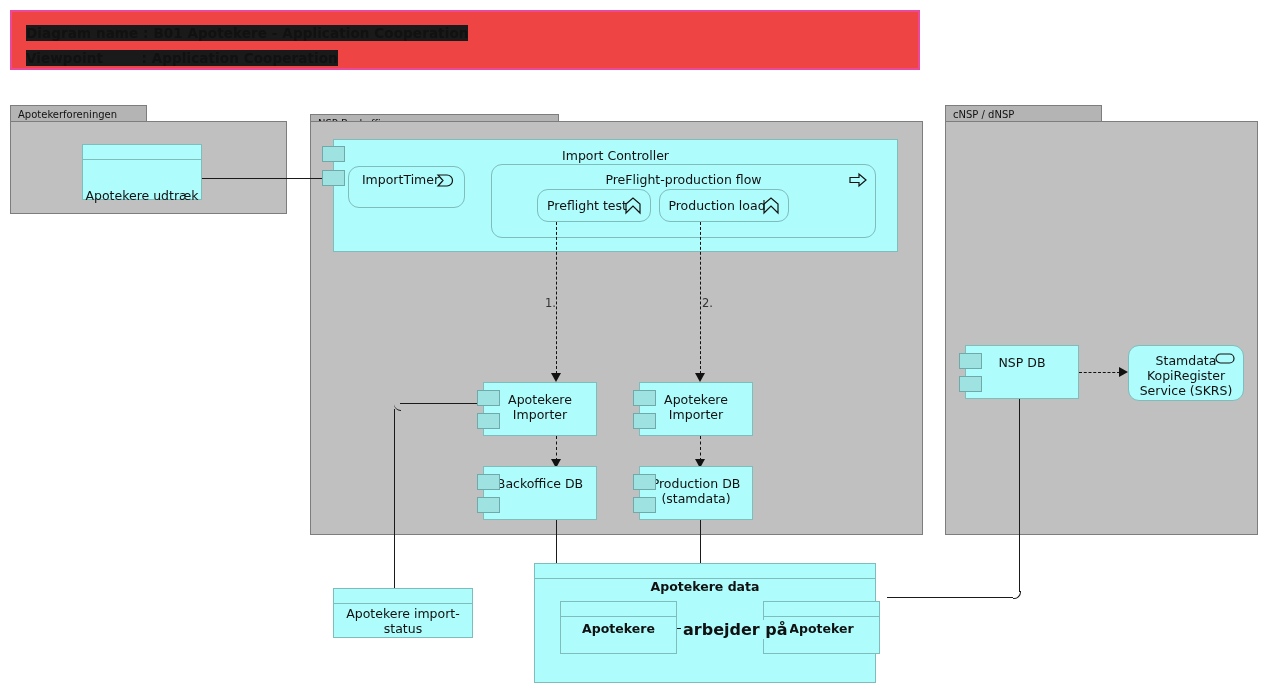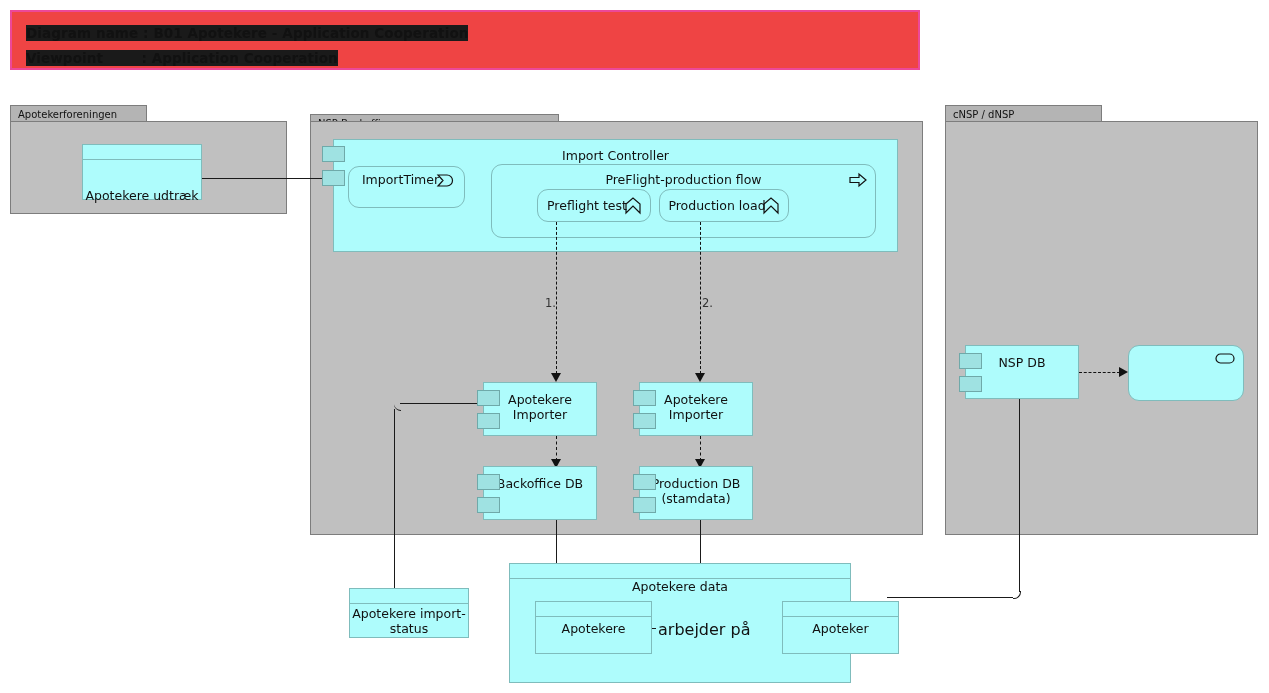--- a/index.html
+++ b/index.html
@@ -163,54 +163,57 @@
 
 <div class="abs line vline" style="left:556px;top:520px;height:45px;"></div>
 <div class="abs line vline" style="left:700px;top:520px;height:45px;"></div>
 
 <div class="abs line hline" style="left:400px;top:403px;width:77px;"></div>
 <div class="abs line vline" style="left:394px;top:409px;height:182px;"></div>
 <div class="corner" style="left:394px;top:403px;width:7px;height:7px;
      border-top:none;border-left:none;border-bottom-left-radius:7px;
      border-right:none;border-bottom:1px solid #1a1a1a;"></div>
 
-<div class="abs cyan" style="left:333px;top:588px;width:120px;height:50px;margin-left:16px;">
+<div class="abs cyan" style="left:333px;top:588px;width:140px;height:50px;">
   <div class="dobj-bar"></div>
   <div class="label" style="top:17px;">Apotekere import-
 status</div>
 </div>
 
-<div class="abs cyan" style="left:509px;top:563px;width:342px;height:120px;">
+<div class="abs cyan" style="left:534px;top:563px;width:342px;height:120px;font-weight:bold;">
   <div class="dobj-bar"></div>
   <div class="label" style="top:15px;">Apotekere data</div>
 
   <div class="abs cyan" style="left:25px;top:37px;width:117px;height:53px;">
     <div class="dobj-bar"></div>
     <div class="label" style="top:19px;">Apotekere</div>
   </div>
 
-  <div class="abs cyan" style="left:228px;top:37px;width:117px;height:53px;margin-left:44px;">
+  <div class="abs cyan" style="left:228px;top:37px;width:117px;height:53px;">
     <div class="dobj-bar"></div>
     <div class="label" style="top:19px;">Apoteker</div>
   </div>
 
   <div class="abs line hline" style="left:142px;top:64px;width:86px;"></div>
   <div class="rel-label" style="left:146px;top:56px;">arbejder på</div>
 </div>
 
 <div class="abs cyan" style="left:965px;top:345px;width:114px;height:54px;">
   <div class="label" style="top:9px;">NSP DB</div>
 </div>
 <div class="port abs" style="left:959px;top:353px;"></div>
 <div class="port abs" style="left:959px;top:376px;"></div>
 
 <div class="dash-h" style="left:1079px;top:372px;width:41px;"></div>
 <div class="arrow-right" style="left:1119px;top:367px;"></div>
 
 <div class="abs cyan rounded" style="left:1128px;top:345px;width:116px;height:56px;">
+  <div class="label" style="top:7px;">Stamdata
+KopiRegister
+Service (SKRS)</div>
   <svg class="ico" style="right:8px;top:7px;" width="20" height="11" viewBox="0 0 20 11">
     <rect x="1" y="1" width="18" height="9" rx="4.5" ry="4.5" fill="none" stroke="#111" stroke-width="1.2"></rect>
   </svg>
 </div>
 
 <div class="abs line vline" style="left:1019px;top:399px;height:193px;"></div>
 <div class="abs line hline" style="left:887px;top:597px;width:126px;"></div>
 <div class="corner" style="left:1013px;top:591px;width:7px;height:7px;
      border-top:none;border-left:none;border-top-right-radius:0;
      border-bottom-right-radius:7px;border-right:1px solid #1a1a1a;

